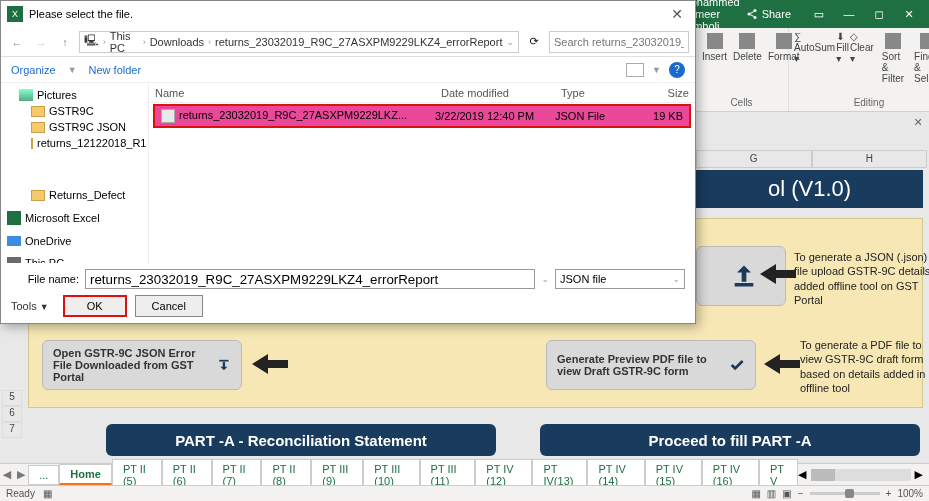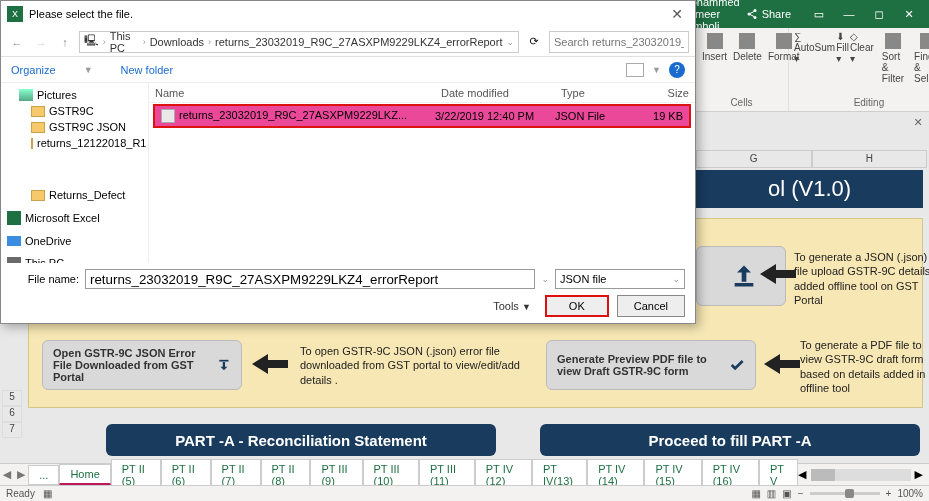--- a/index.html
+++ b/index.html
@@ -52,21 +52,21 @@
 .rownums div{height:16px;text-align:center;border:1px solid #ddd;background:#e8e8e8}
 
 
 .parta{position:absolute;top:424px;left:106px;width:390px;height:32px;background:#183b5e;color:#fff;border-radius:6px;display:flex;align-items:center;justify-content:center;font-size:15px;font-weight:600}
 .proceed{position:absolute;top:424px;left:540px;width:380px;height:32px;background:#183b5e;color:#fff;border-radius:6px;display:flex;align-items:center;justify-content:center;font-size:15px;font-weight:600}
 
 
 .tabs{position:absolute;bottom:16px;left:0;right:0;height:22px;background:#f3f2f1;border-top:1px solid #ccc;display:flex;align-items:center;font-size:11px}
 .tabs .navbtn{width:20px;text-align:center;color:#777}
 .tabs .t{padding:3px 10px;border:1px solid #ccc;background:#fff;color:#1e6f42}
-.tabs .t.active{border-bottom:2px solid #be185d;font-weight:400}
+.tabs .t.active{border-bottom:2px solid #f97316;font-weight:700}
 .tabs .scroll{margin-left:auto;display:flex;align-items:center;gap:4px;padding-right:6px}
 .tabs .track{width:100px;height:12px;background:#ddd;position:relative}
 .tabs .thumb{position:absolute;left:0;width:24px;height:12px;background:#bbb}
 
 
 .status{position:absolute;bottom:0;left:0;right:0;height:16px;background:#f3f2f1;border-top:1px solid #ccc;display:flex;align-items:center;font-size:10px;color:#555;padding:0 6px}
 .status .zoom{margin-left:auto;display:flex;align-items:center;gap:6px}
 .status .zslider{width:70px;height:3px;background:#ccc;position:relative}
 .status .zslider::after{content:"";position:absolute;left:50%;top:-3px;width:9px;height:9px;background:#888;border-radius:2px}
 
@@ -76,21 +76,21 @@
 .d-title .xl{width:16px;height:16px;background:#1e6f42;color:#fff;font-size:9px;display:flex;align-items:center;justify-content:center;margin-right:6px}
 .d-title .close{margin-left:auto;font-size:14px;color:#555;width:24px;text-align:center}
 .d-nav{height:30px;display:flex;align-items:center;padding:0 6px;gap:4px;border-bottom:1px solid #e0e0e0}
 .d-nav .ar{width:20px;height:20px;display:flex;align-items:center;justify-content:center;color:#888}
 .d-nav .crumb{flex:1;display:flex;align-items:center;gap:4px;border:1px solid #ccc;height:22px;padding:0 4px;font-size:11px;color:#333}
 .d-nav .crumb span{color:#333}
 .d-nav .crumb .sep{color:#999;font-size:9px}
 .d-nav .refresh{width:22px;text-align:center}
 .d-nav .search{width:140px;border:1px solid #ccc;height:22px;padding:0 4px;color:#999;font-size:11px}
 
-.d-tool{height:26px;display:flex;align-items:center;padding:0 10px;gap:28px;font-size:11px;border-bottom:1px solid #eee}
+.d-tool{height:26px;display:flex;align-items:center;padding:0 10px;gap:12px;font-size:11px;border-bottom:1px solid #eee}
 .d-tool .link{color:#1a6bcf}
 .d-tool .right{margin-left:auto;display:flex;align-items:center;gap:8px}
 .d-tool .view{width:18px;height:14px;border:1px solid #aaa}
 .d-tool .help{width:16px;height:16px;border-radius:50%;background:#1a6bcf;color:#fff;font-size:10px;text-align:center;line-height:16px}
 
 .d-body{flex:1;display:flex;overflow:hidden}
 .tree{width:148px;border-right:1px solid #eee;padding:4px 2px;font-size:11px;overflow:hidden}
 .tree .item{display:flex;align-items:center;gap:4px;padding:2px 4px;white-space:nowrap;overflow:hidden}
 .tree .fico{width:14px;height:11px;background:#f6c96b;border:1px solid #caa24c}
 .tree .pico{width:14px;height:12px;background:linear-gradient(#8fc ,#5a8)}
@@ -109,21 +109,21 @@
 .list .row div{padding:0 6px}
 .list .row.sel{background:#ec4899}
 .redbox{border:2px solid #d11;margin:1px 4px}
 .fic{width:14px;height:14px;background:#e8e8e8;border:1px solid #aaa;display:inline-block;vertical-align:middle;margin-right:4px}
 
 .d-bottom{padding:6px 10px;font-size:11px}
 .d-bottom .row1{display:flex;align-items:center;gap:6px;margin-bottom:6px}
 .d-bottom label{width:68px;text-align:right}
 .d-bottom .fname{flex:1;border:1px solid #999;height:20px;padding:0 4px}
 .d-bottom .ftype{width:130px;border:1px solid #999;height:20px;padding:0 4px;display:flex;align-items:center;justify-content:space-between}
-.d-bottom .row2{display:flex;justify-content:flex-end;align-items:center;gap:8px}
+.d-bottom .row2{display:flex;align-items:center;gap:8px}
 .d-bottom .btn{border:1px solid #888;background:#eee;height:22px;padding:0 16px;display:flex;align-items:center}
 .d-bottom .btn.ok{border:2px solid #d11;padding:0 22px}
 .d-bottom .tools{color:#333;margin-right:6px}
 </style>
 </head>
 <body>
 
 <div class="win">
 
   <div class="excel-titlebar">
@@ -209,21 +209,20 @@
   <div class="tile tile-open">
     <span>Open GSTR-9C JSON Error File Downloaded from GST Portal</span>
     <svg class="tilearrow" viewBox="0 0 24 24">
         <path d="M12 21l6-6h-4V7h-4v8H6z" fill="#183b5e"></path>
         <rect x="4" y="3" width="16" height="3" fill="#183b5e"></rect>
       </svg>
   </div>
   <div class="arrow arr2"><svg viewBox="0 0 36 20">
         <path d="M36 10L20 0v6H0v8h20v6z" fill="#222" transform="scale(-1,1) translate(-36,0)"></path>
       </svg></div>
-  <div class="desc desc2">To open GSTR-9C JSON (.json) error file downloaded from GST portal to view/edit/add details .</div>
 
   <div class="tile tile-gen">
     <span>Generate Preview PDF file to view Draft GSTR-9C form</span>
     <svg class="tilearrow" viewBox="0 0 24 24">
         <path d="M4 12l5 5L20 6" stroke="#183b5e" stroke-width="4" fill="none"></path>
       </svg>
   </div>
   <div class="arrow arr3"><svg viewBox="0 0 36 20">
         <path d="M36 10L20 0v6H0v8h20v6z" fill="#222" transform="scale(-1,1) translate(-36,0)"></path>
       </svg></div>

